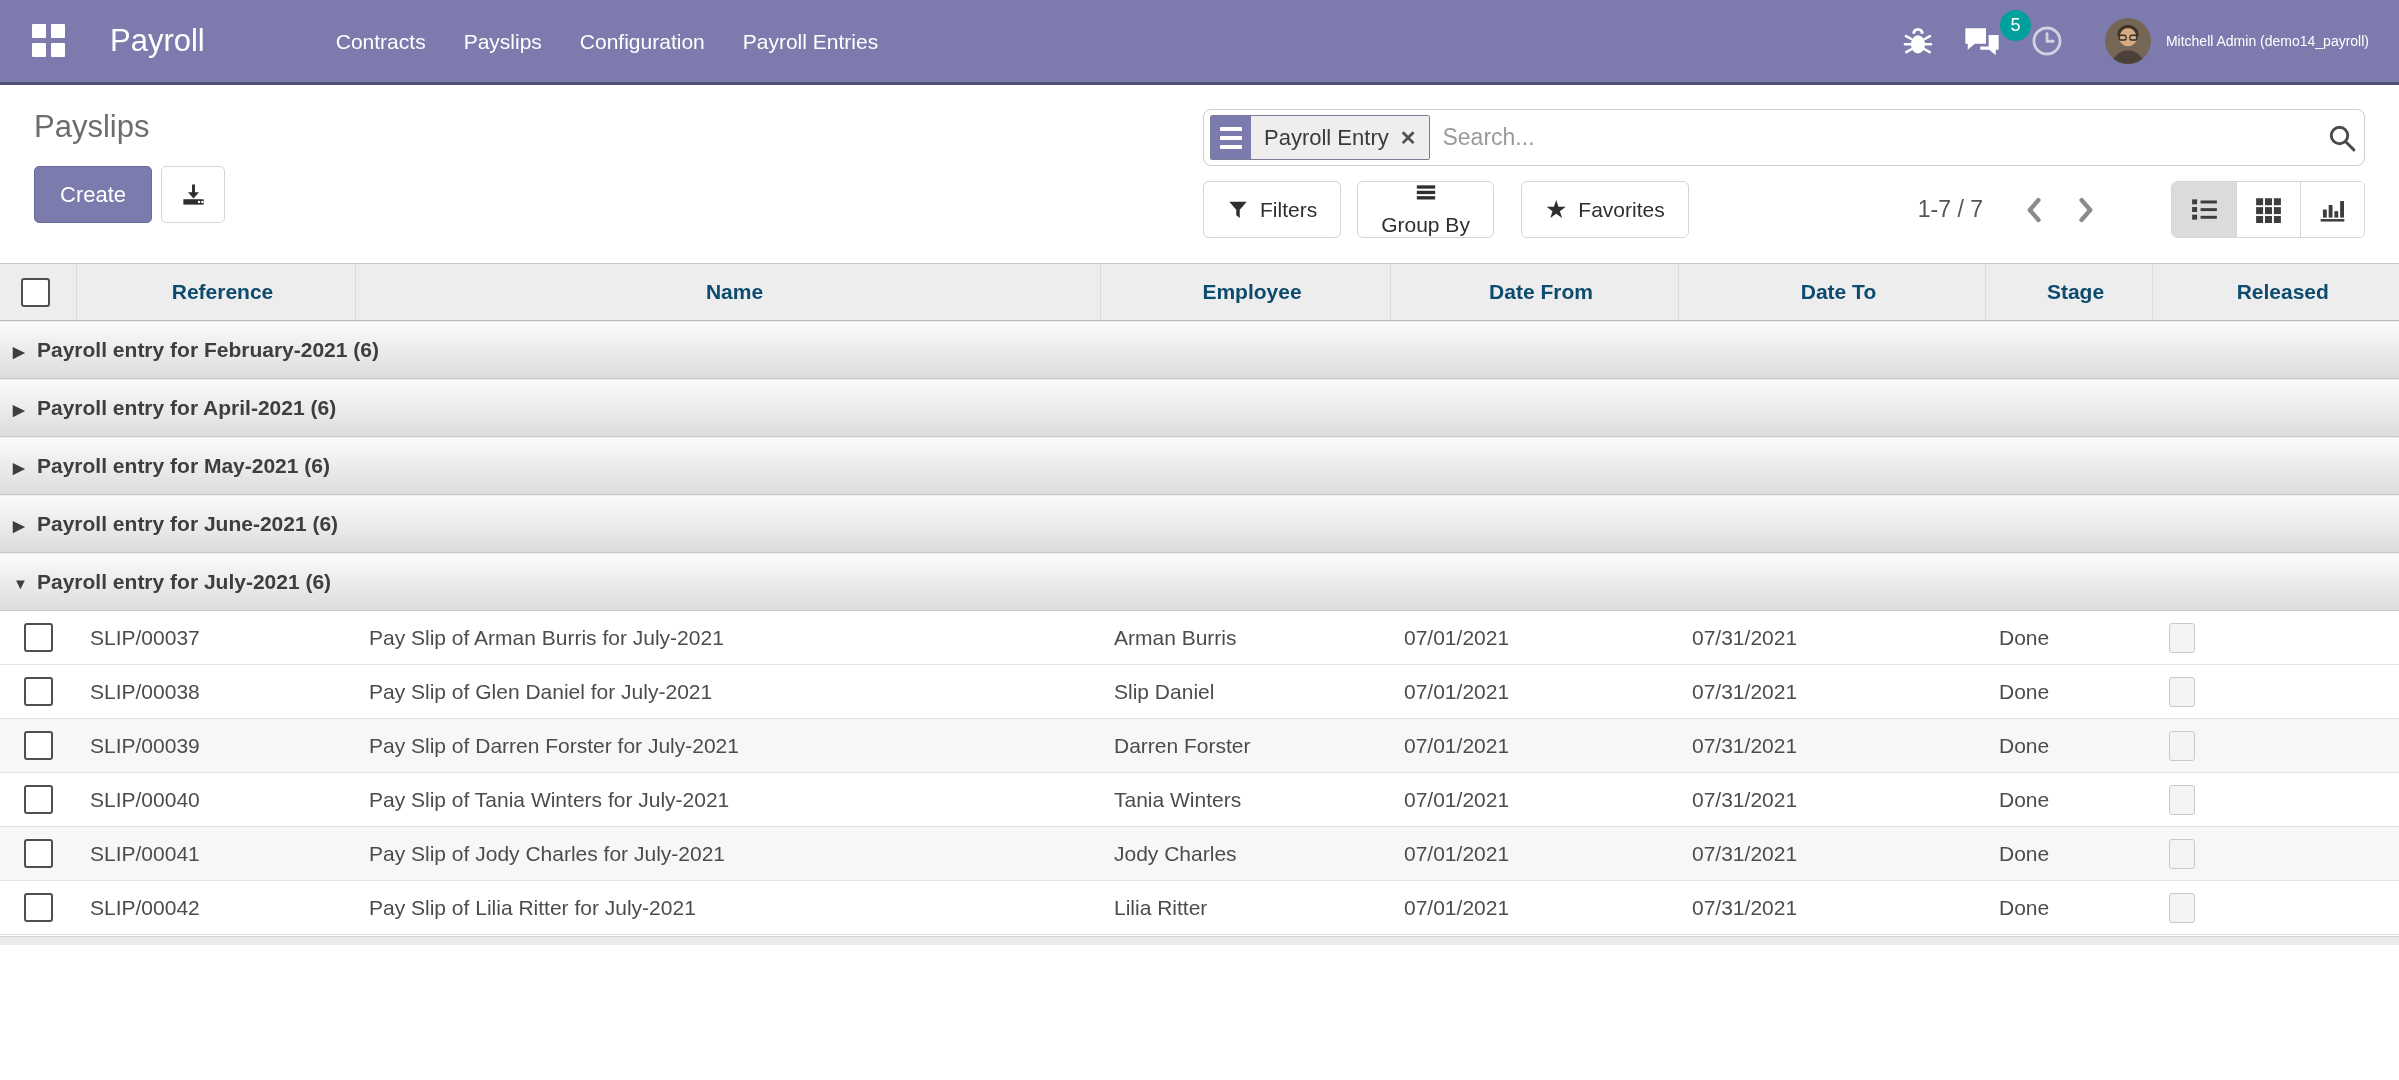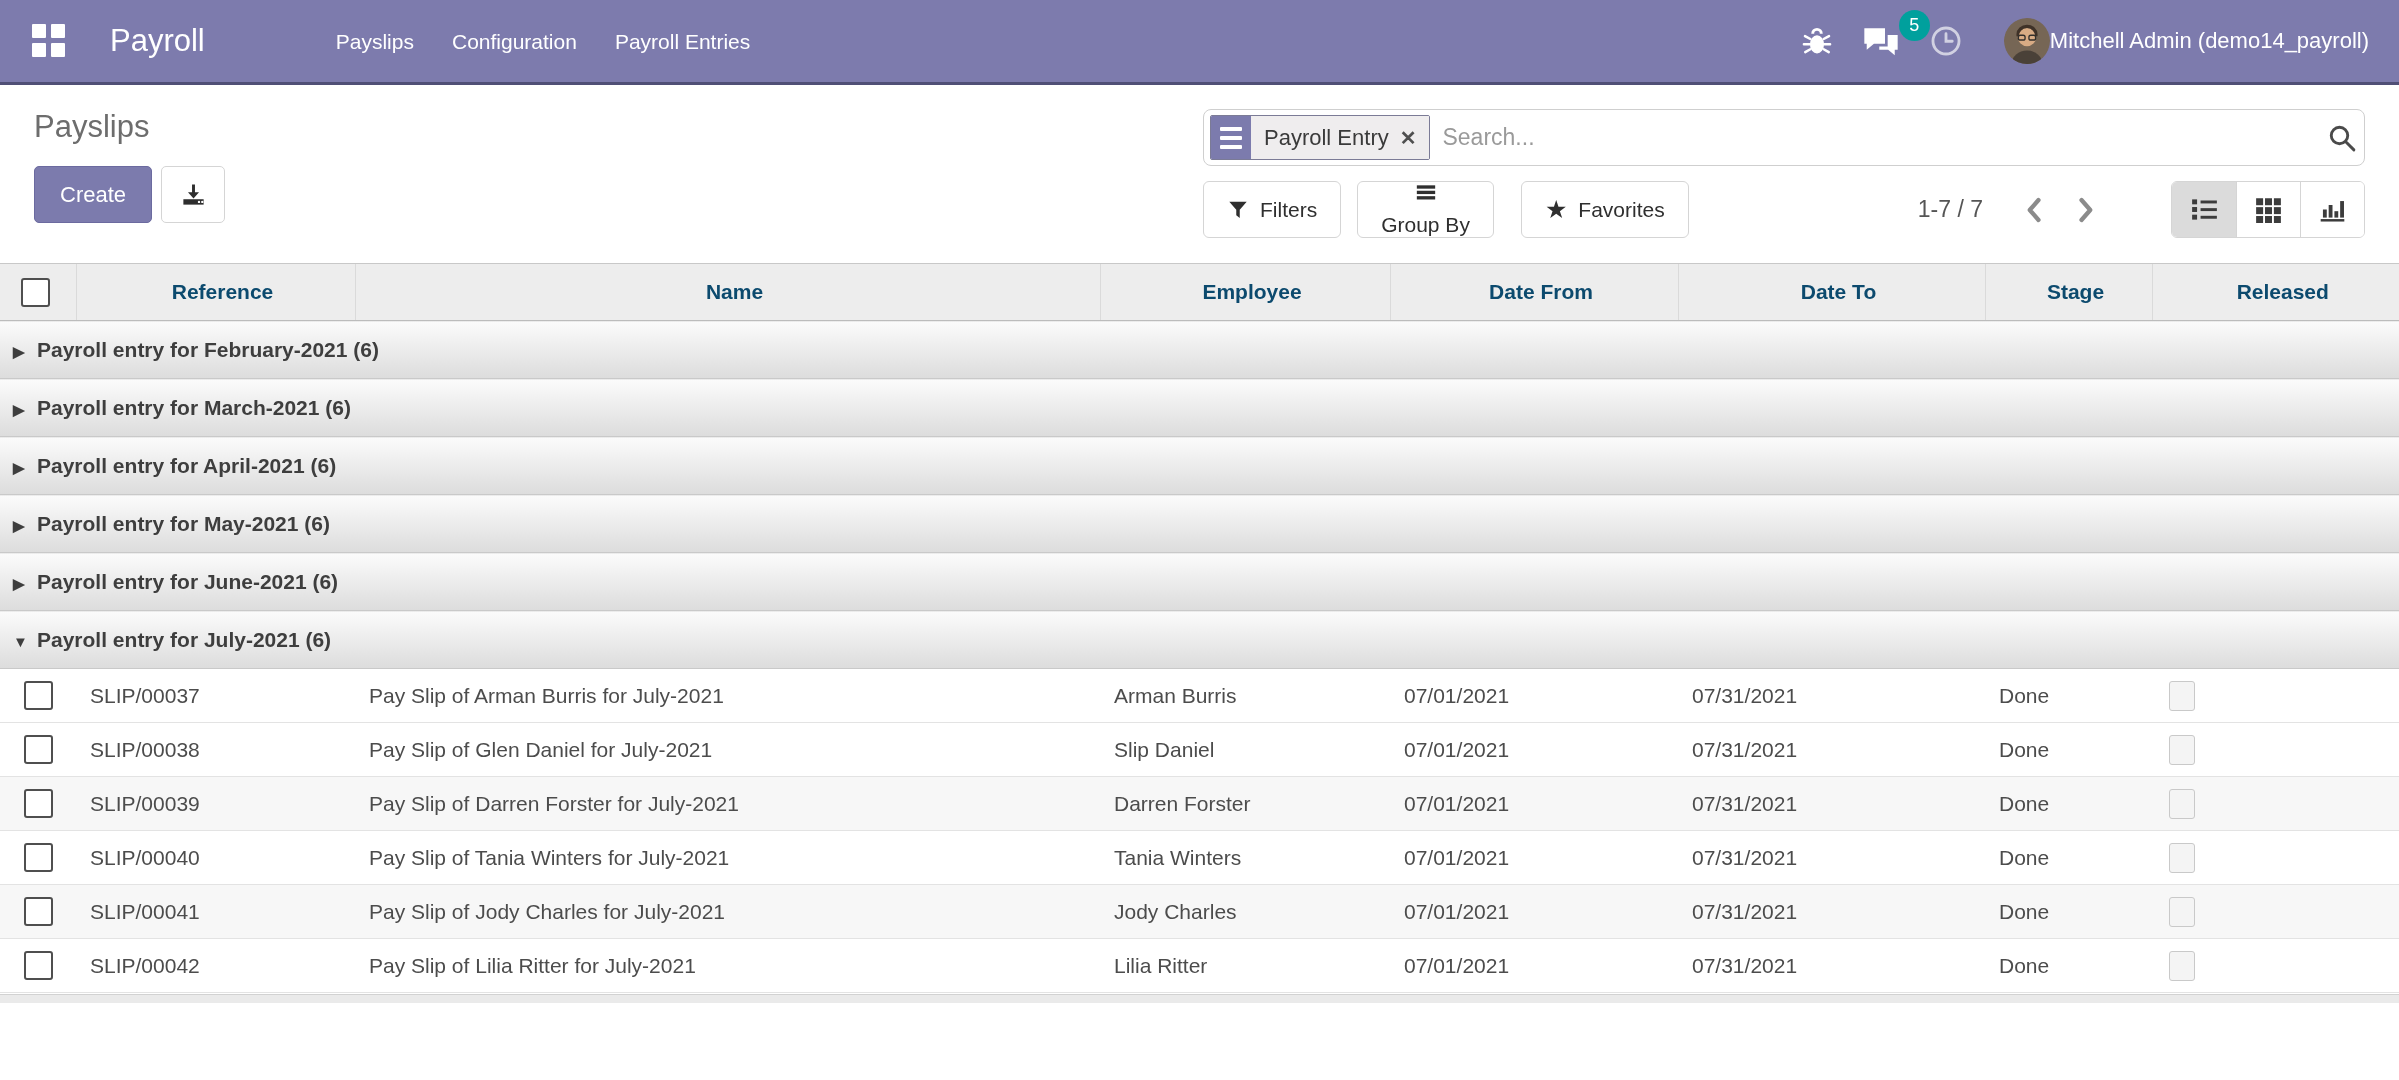--- a/index.html
+++ b/index.html
@@ -16,21 +16,21 @@
   .menu { display:flex; margin-left:112px; font-size:21px; }
   .menu-item { padding:0 19px; line-height:85px; cursor:pointer; }
   .nav-right { margin-left:auto; display:flex; align-items:center; }
   .nav-icon { display:flex; align-items:center; justify-content:center; cursor:pointer; padding:0 15px; }
   .chat-wrap { position:relative; }
   .badge { position:absolute; top:-14px; right:-16px; background:#00a09d; color:#fff;
     border-radius:50%; min-width:31px; height:31px; display:flex; align-items:center;
     justify-content:center; font-size:18px; }
   .user-menu { display:flex; align-items:center; margin-left:26px; cursor:pointer; }
   .avatar { width:46px; height:46px; border-radius:50%; overflow:hidden; flex:none; }
-  .user-name { font-size:22px; }
+  .user-name { font-size:14px; margin-left:15px; }
 
   
   .control-panel { display:flex; justify-content:space-between; padding:24px 34px 0 34px; }
   .page-title { font-size:31px; color:#6d6d6d; font-weight:400; }
   .cp-left-buttons { margin-top:21px; display:flex; gap:9px; }
   .btn-create { background:#7c7bad; border:1px solid #6b6a9f; color:#fff; font-size:22px;
     border-radius:5px; height:57px; padding:0 25px; cursor:pointer;
     font-family:"Liberation Sans",sans-serif; }
   .btn-export { background:#fff; border:1px solid #d5d5d5; border-radius:5px; height:57px;
     width:64px; display:flex; align-items:center; justify-content:center; cursor:pointer; }
@@ -93,20 +93,21 @@
 
 <div class="navbar">
   <div class="apps-icon">
     <b></b>
       <b></b>
       <b></b>
       <b></b>
   </div>
   <div class="brand">Payroll</div>
   <div class="menu">
+    <div class="menu-item">Contracts</div>
     <div class="menu-item">Payslips</div>
     <div class="menu-item">Configuration</div>
     <div class="menu-item">Payroll Entries</div>
   </div>
   <div class="nav-right">
     <div class="nav-icon">
       <svg width="32" height="34" viewBox="0 0 24 24">
         <ellipse cx="12" cy="14.5" rx="5.3" ry="6.8" fill="#fff"></ellipse>
         <path d="M8.8 6.5a3.2 3.2 0 0 1 6.4 0" fill="none" stroke="#fff" stroke-width="2.2"></path>
         <g stroke="#fff" stroke-width="1.9" fill="none" stroke-linecap="round">
@@ -273,23 +274,20 @@
       <th>Date To</th>
       <th>Stage</th>
       <th>Released</th>
     </tr>
   </thead>
   <tbody>
     <tr class="group-row">
       <td colspan="8"><span class="caret">▶</span><span>Payroll entry for February-2021 (6)</span></td>
     </tr>
     <tr class="group-row">
-      <td colspan="8"><span class="caret">▶</span><span>Payroll entry for March-2021 (6)</span></td>
-    </tr>
-    <tr class="group-row">
       <td colspan="8"><span class="caret">▶</span><span>Payroll entry for April-2021 (6)</span></td>
     </tr>
     <tr class="group-row">
       <td colspan="8"><span class="caret">▶</span><span>Payroll entry for May-2021 (6)</span></td>
     </tr>
     <tr class="group-row">
       <td colspan="8"><span class="caret">▶</span><span>Payroll entry for June-2021 (6)</span></td>
     </tr>
     <tr class="group-row">
       <td colspan="8"><span class="caret">▼</span><span>Payroll entry for July-2021 (6)</span></td>

